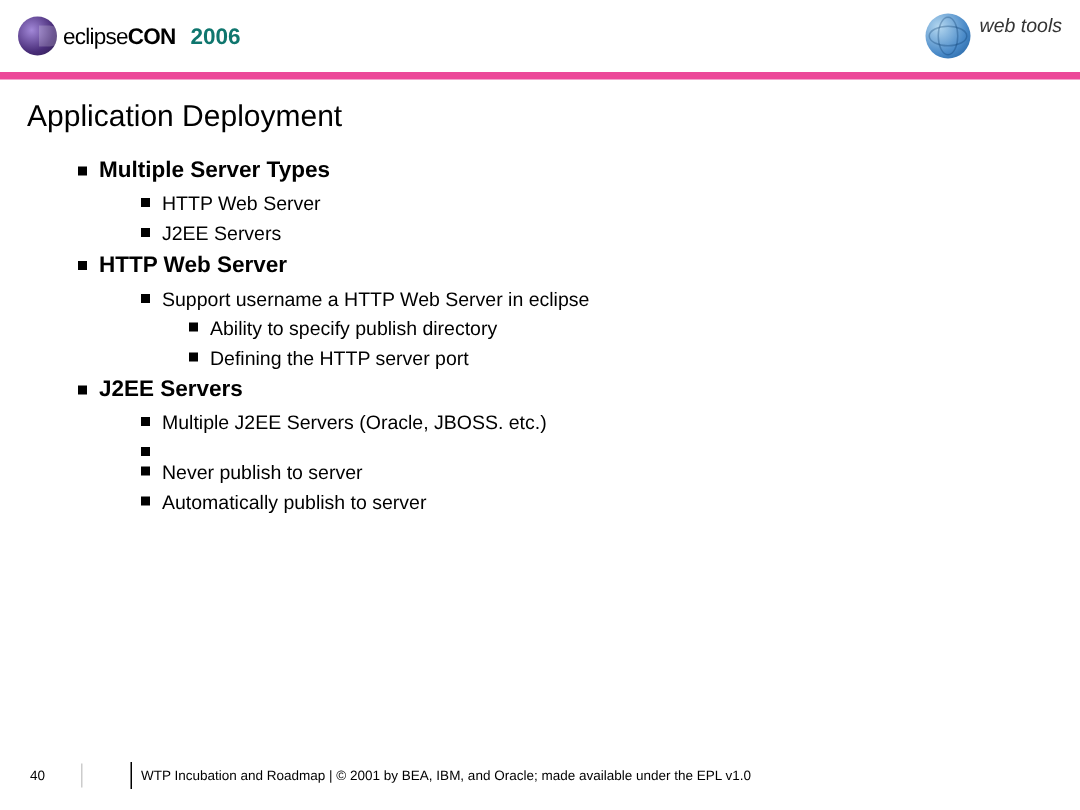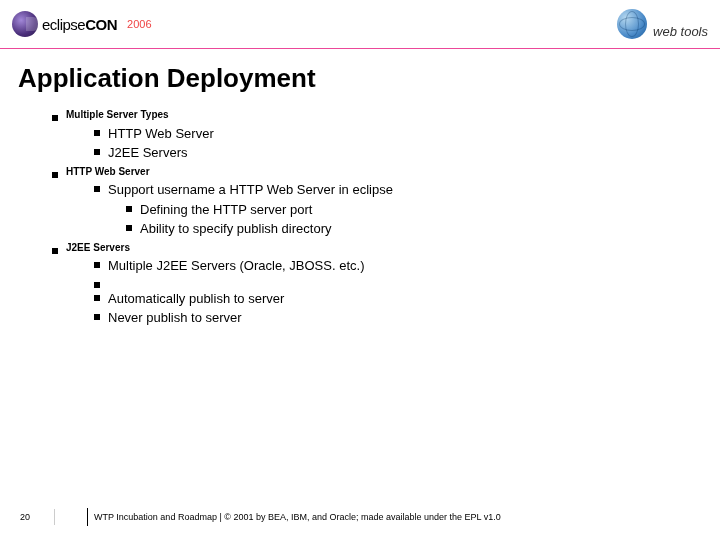--- a/index.html
+++ b/index.html
@@ -11,21 +11,21 @@
       background: #fff;
       position: relative;
       overflow: hidden;
     }
     .banner {
       height: 48px;
       display: flex;
       justify-content: space-between;
       align-items: center;
       padding: 0 12px;
-      border-bottom: 1px solid #ec4899;
+      border-bottom: 5px solid #ec4899;
     }
     .logo-left {
       display: flex;
       align-items: center;
       gap: 4px;
     }
     .eclipse-mark {
       width: 26px;
       height: 26px;
       border-radius: 50%;
@@ -45,28 +45,28 @@
     .brand-text {
       font-size: 15px;
       font-weight: 700;
       color: #000;
       letter-spacing: -0.5px;
     }
     .brand-text .light {
       font-weight: 300;
     }
     .year {
-      font-size: 11px;
-      font-weight: 400;
-      color: #ef4444;
+      font-size: 15px;
+      font-weight: 700;
+      color: #0f766e;
       margin-left: 6px;
     }
     .logo-right {
       display: flex;
-      align-items: flex-end;
+      align-items: flex-start;
       gap: 6px;
     }
     .wt-globe {
       width: 30px;
       height: 30px;
       border-radius: 50%;
       background: radial-gradient(circle at 30% 30%, #b5d8f0 0%, #4a8ac8 60%, #1a5a9a 100%);
       position: relative;
     }
     .wt-globe::before,
@@ -77,37 +77,37 @@
       border-radius: 50%;
     }
     .wt-globe::before { inset: 2px 8px; }
     .wt-globe::after { inset: 8px 2px; }
     .wt-text {
       font-size: 13px;
       font-style: italic;
       color: #333;
     }
     .slide-title {
-      font-size: 26px;
-      font-weight: 700;
+      font-size: 20px;
+      font-weight: 400;
       margin: 14px 0 14px 18px;
       color: #000;
     }
     .content {
       margin-left: 52px;
       margin-right: 20px;
       font-size: 13px;
       line-height: 1.35;
     }
     .bullet-l1 {
       display: flex;
       gap: 8px;
       margin: 3px 0;
       font-weight: 700;
-      font-size: 10px;
+      font-size: 15px;
     }
     .bullet-l2 {
       display: flex;
       gap: 8px;
       margin: 2px 0 2px 42px;
       font-size: 13px;
       font-weight: 400;
     }
     .bullet-l3 {
       display: flex;
@@ -186,45 +186,45 @@
     <div class="bullet-l1">
       <span class="sq"></span>
       <span>HTTP Web Server</span>
     </div>
     <div class="bullet-l2">
       <span class="sq"></span>
       <span>Support username a HTTP Web Server in eclipse</span>
     </div>
     <div class="bullet-l3">
       <span class="sq"></span>
+      <span>Ability to specify publish directory</span>
+    </div>
+    <div class="bullet-l3">
+      <span class="sq"></span>
       <span>Defining the HTTP server port</span>
     </div>
-    <div class="bullet-l3">
-      <span class="sq"></span>
-      <span>Ability to specify publish directory</span>
-    </div>
     <div class="bullet-l1">
       <span class="sq"></span>
       <span>J2EE Servers</span>
     </div>
     <div class="bullet-l2">
       <span class="sq"></span>
       <span>Multiple J2EE Servers (Oracle, JBOSS. etc.)</span>
     </div>
     <div class="bullet-l2">
       <span class="sq"></span>
     </div>
     <div class="bullet-l2">
       <span class="sq"></span>
+      <span>Never publish to server</span>
+    </div>
+    <div class="bullet-l2">
+      <span class="sq"></span>
       <span>Automatically publish to server</span>
     </div>
-    <div class="bullet-l2">
-      <span class="sq"></span>
-      <span>Never publish to server</span>
-    </div>
   </div>
 
 <div class="footer">
-  <span class="page-num">20</span>
+  <span class="page-num">40</span>
   <div class="vsep"></div>
   <div class="vsep2"></div>
   <span>WTP Incubation and Roadmap  |  © 2001 by BEA, IBM, and Oracle; made available under the EPL v1.0</span>
 </div>
 
 </body></html>

